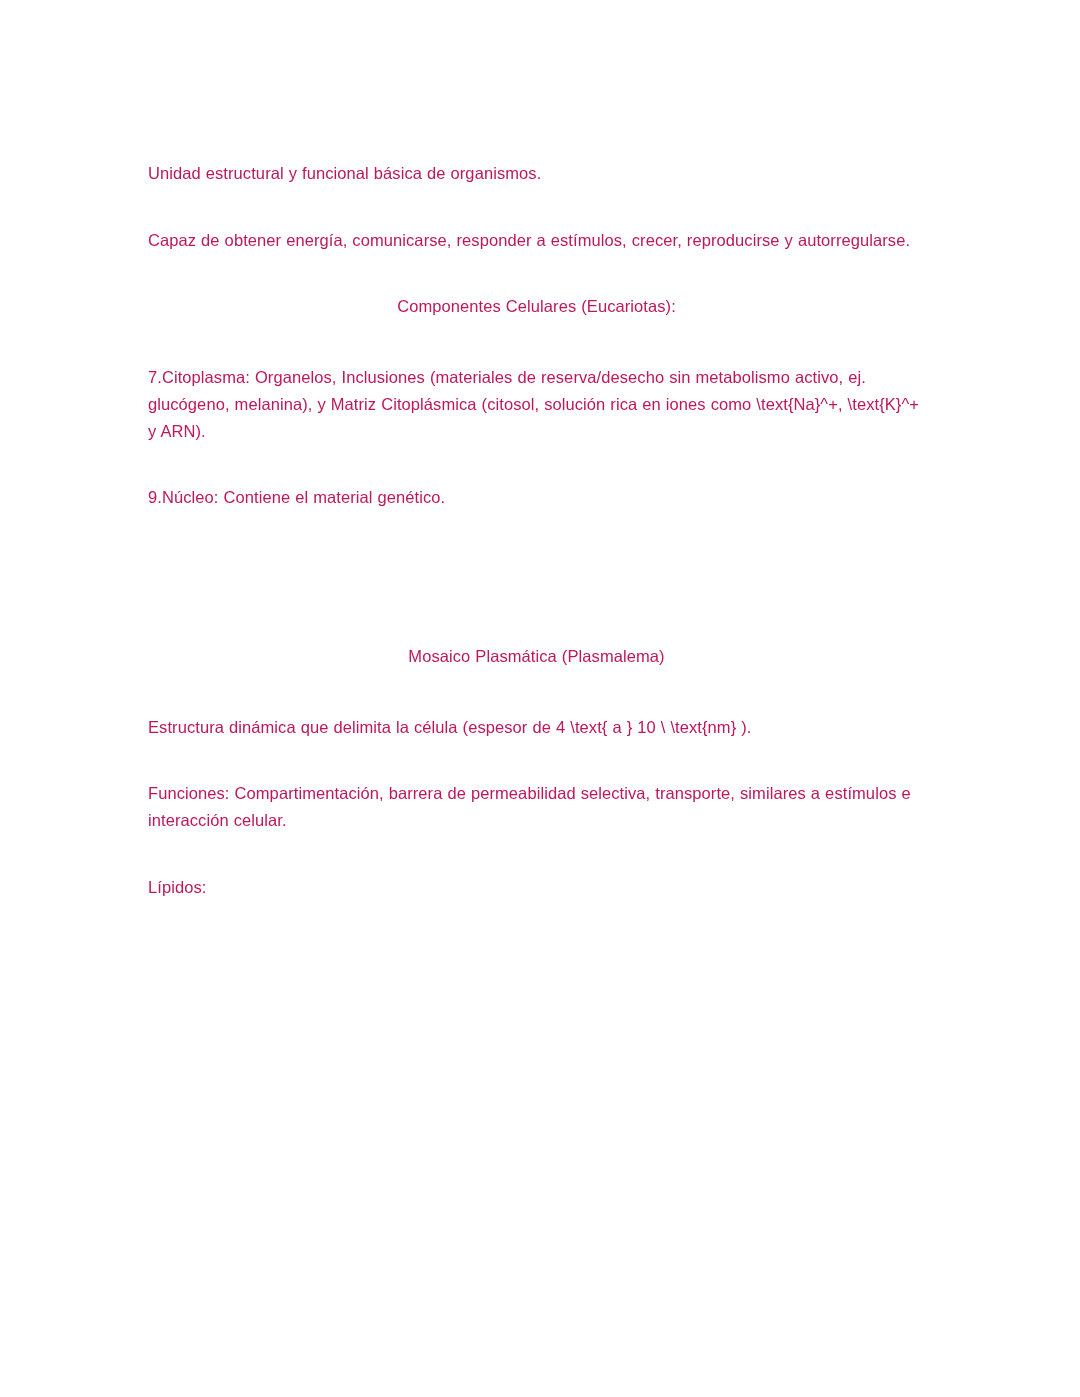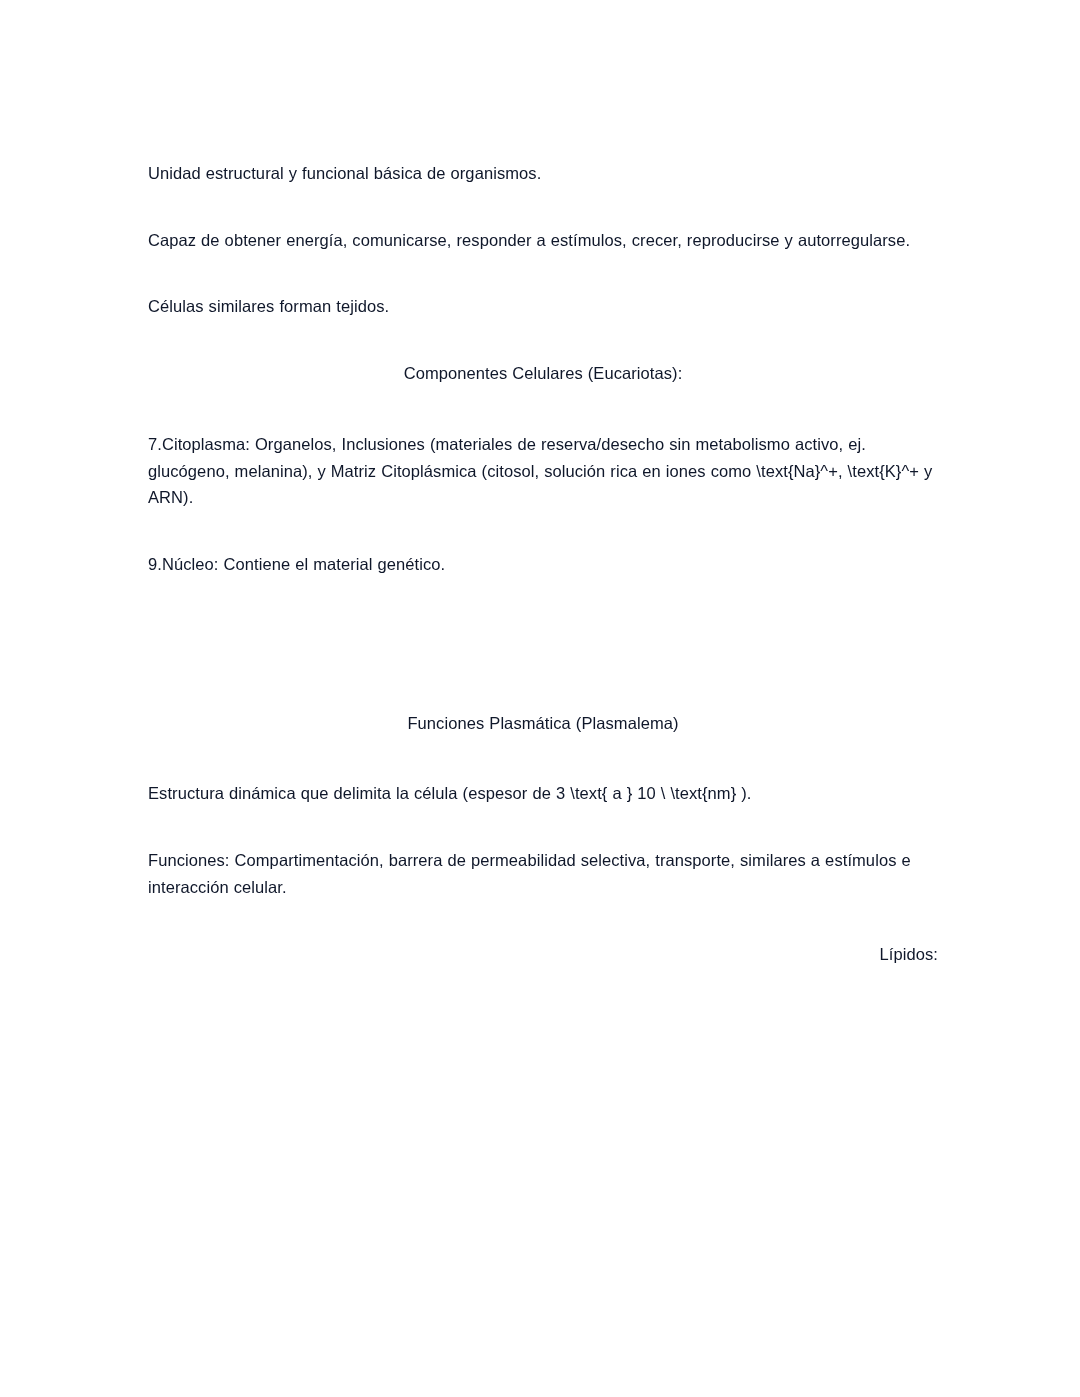--- a/index.html
+++ b/index.html
@@ -19,47 +19,45 @@
   }
   .content {
     position: absolute;
     left: 148px;
     top: 160px;
     width: 790px;
   }
   .para {
     font-size: 16.5px;
     line-height: 1.62;
-    color: #0f172a;
-    margin: 0 0 40px 0;
+    color: #be185d;
+    margin: 0 13px 40px 0;
     letter-spacing: 0.005em;
     text-align: left;
     word-spacing: 0.02em;
   }
   .gap-large {
     margin-bottom: 132px;
   }
   .para.heading {
     margin-bottom: 44px;
     text-align: center;
   }
   .para:last-child {
     margin-bottom: 0;
-    text-align: right;
   }
 </style>
 </head>
 <body>
 
 <div class="page">
   <div class="content">
     <p class="para">Unidad estructural y funcional básica de organismos.</p>
     <p class="para">Capaz de obtener energía, comunicarse, responder a estímulos, crecer, reproducirse y autorregularse.</p>
-    <p class="para">Células similares forman tejidos.</p>
     <p class="para heading">Componentes Celulares (Eucariotas):</p>
     <p class="para">7.Citoplasma: Organelos, Inclusiones (materiales de reserva/desecho sin metabolismo activo, ej. glucógeno, melanina), y Matriz Citoplásmica (citosol, solución rica en iones como \text{Na}^+, \text{K}^+  y ARN).</p>
     <p class="para gap-large">9.Núcleo: Contiene el material genético.</p>
-    <p class="para heading">Funciones Plasmática (Plasmalema)</p>
-    <p class="para">Estructura dinámica que delimita la célula (espesor de  3 \text{ a } 10 \ \text{nm} ).</p>
+    <p class="para heading">Mosaico Plasmática (Plasmalema)</p>
+    <p class="para">Estructura dinámica que delimita la célula (espesor de  4 \text{ a } 10 \ \text{nm} ).</p>
     <p class="para">Funciones: Compartimentación, barrera de permeabilidad selectiva, transporte, similares a estímulos e interacción celular.</p>
     <p class="para">Lípidos:</p>
   </div>
 </div>
 
 </body></html>

